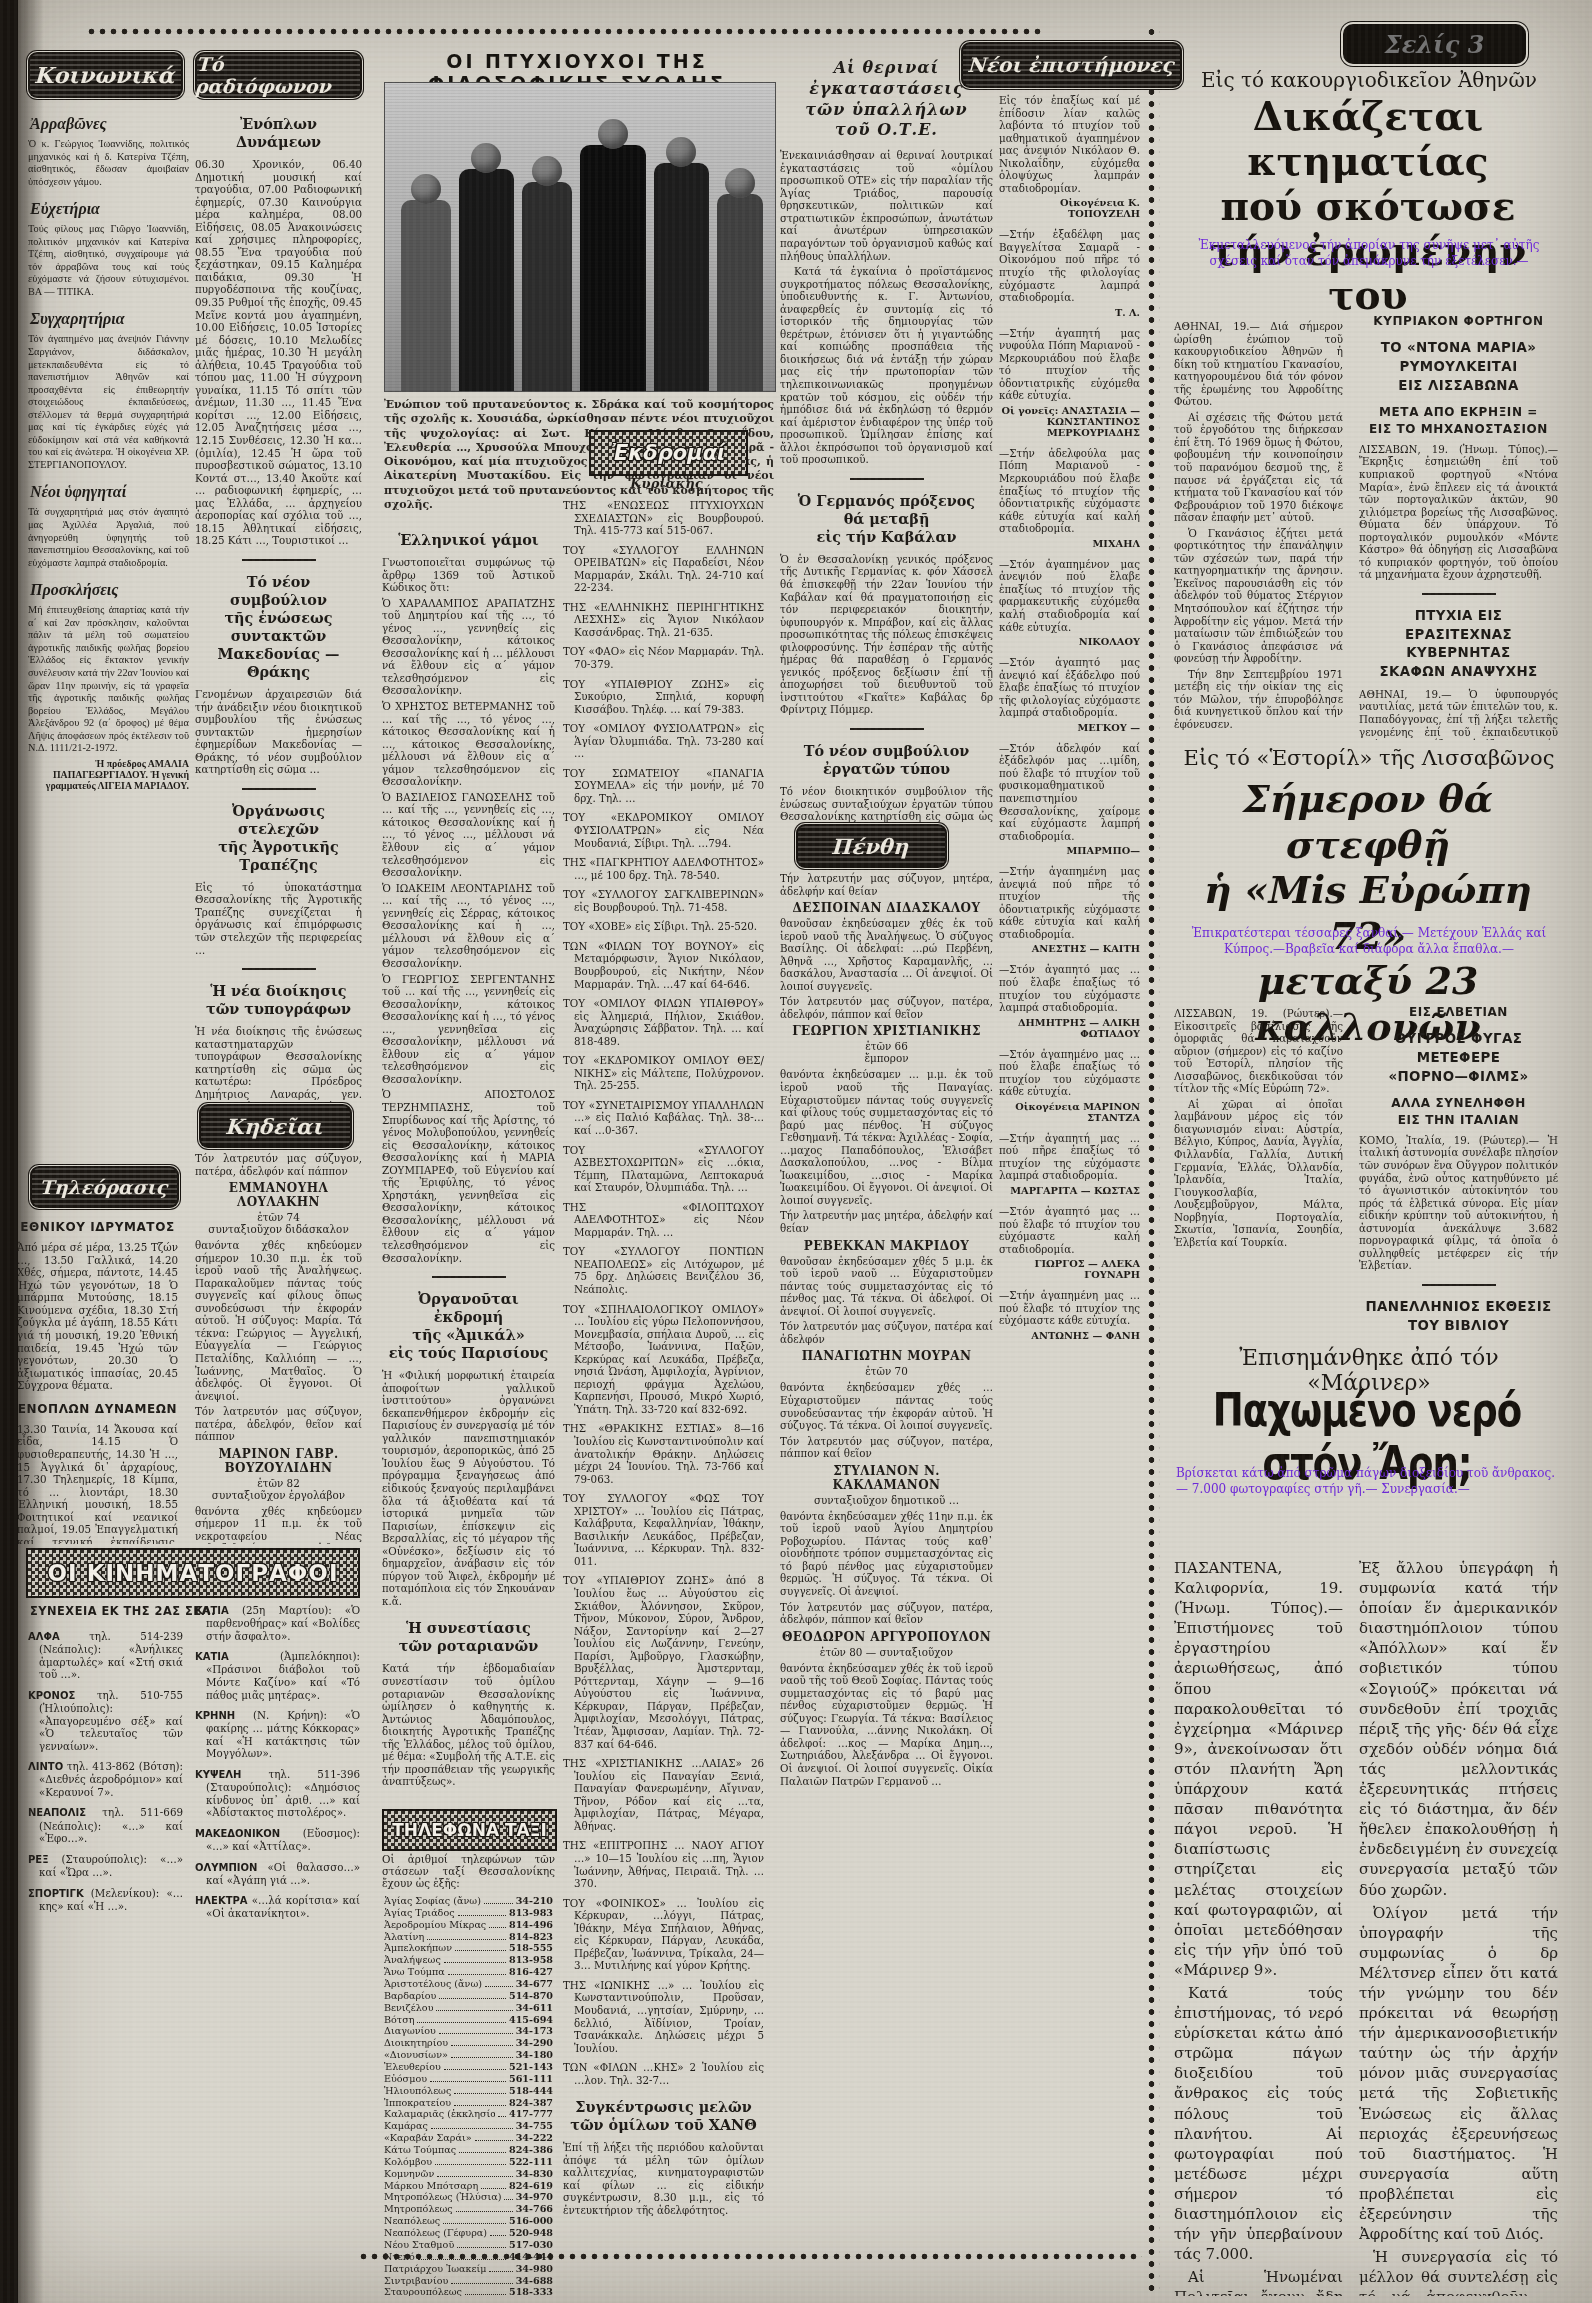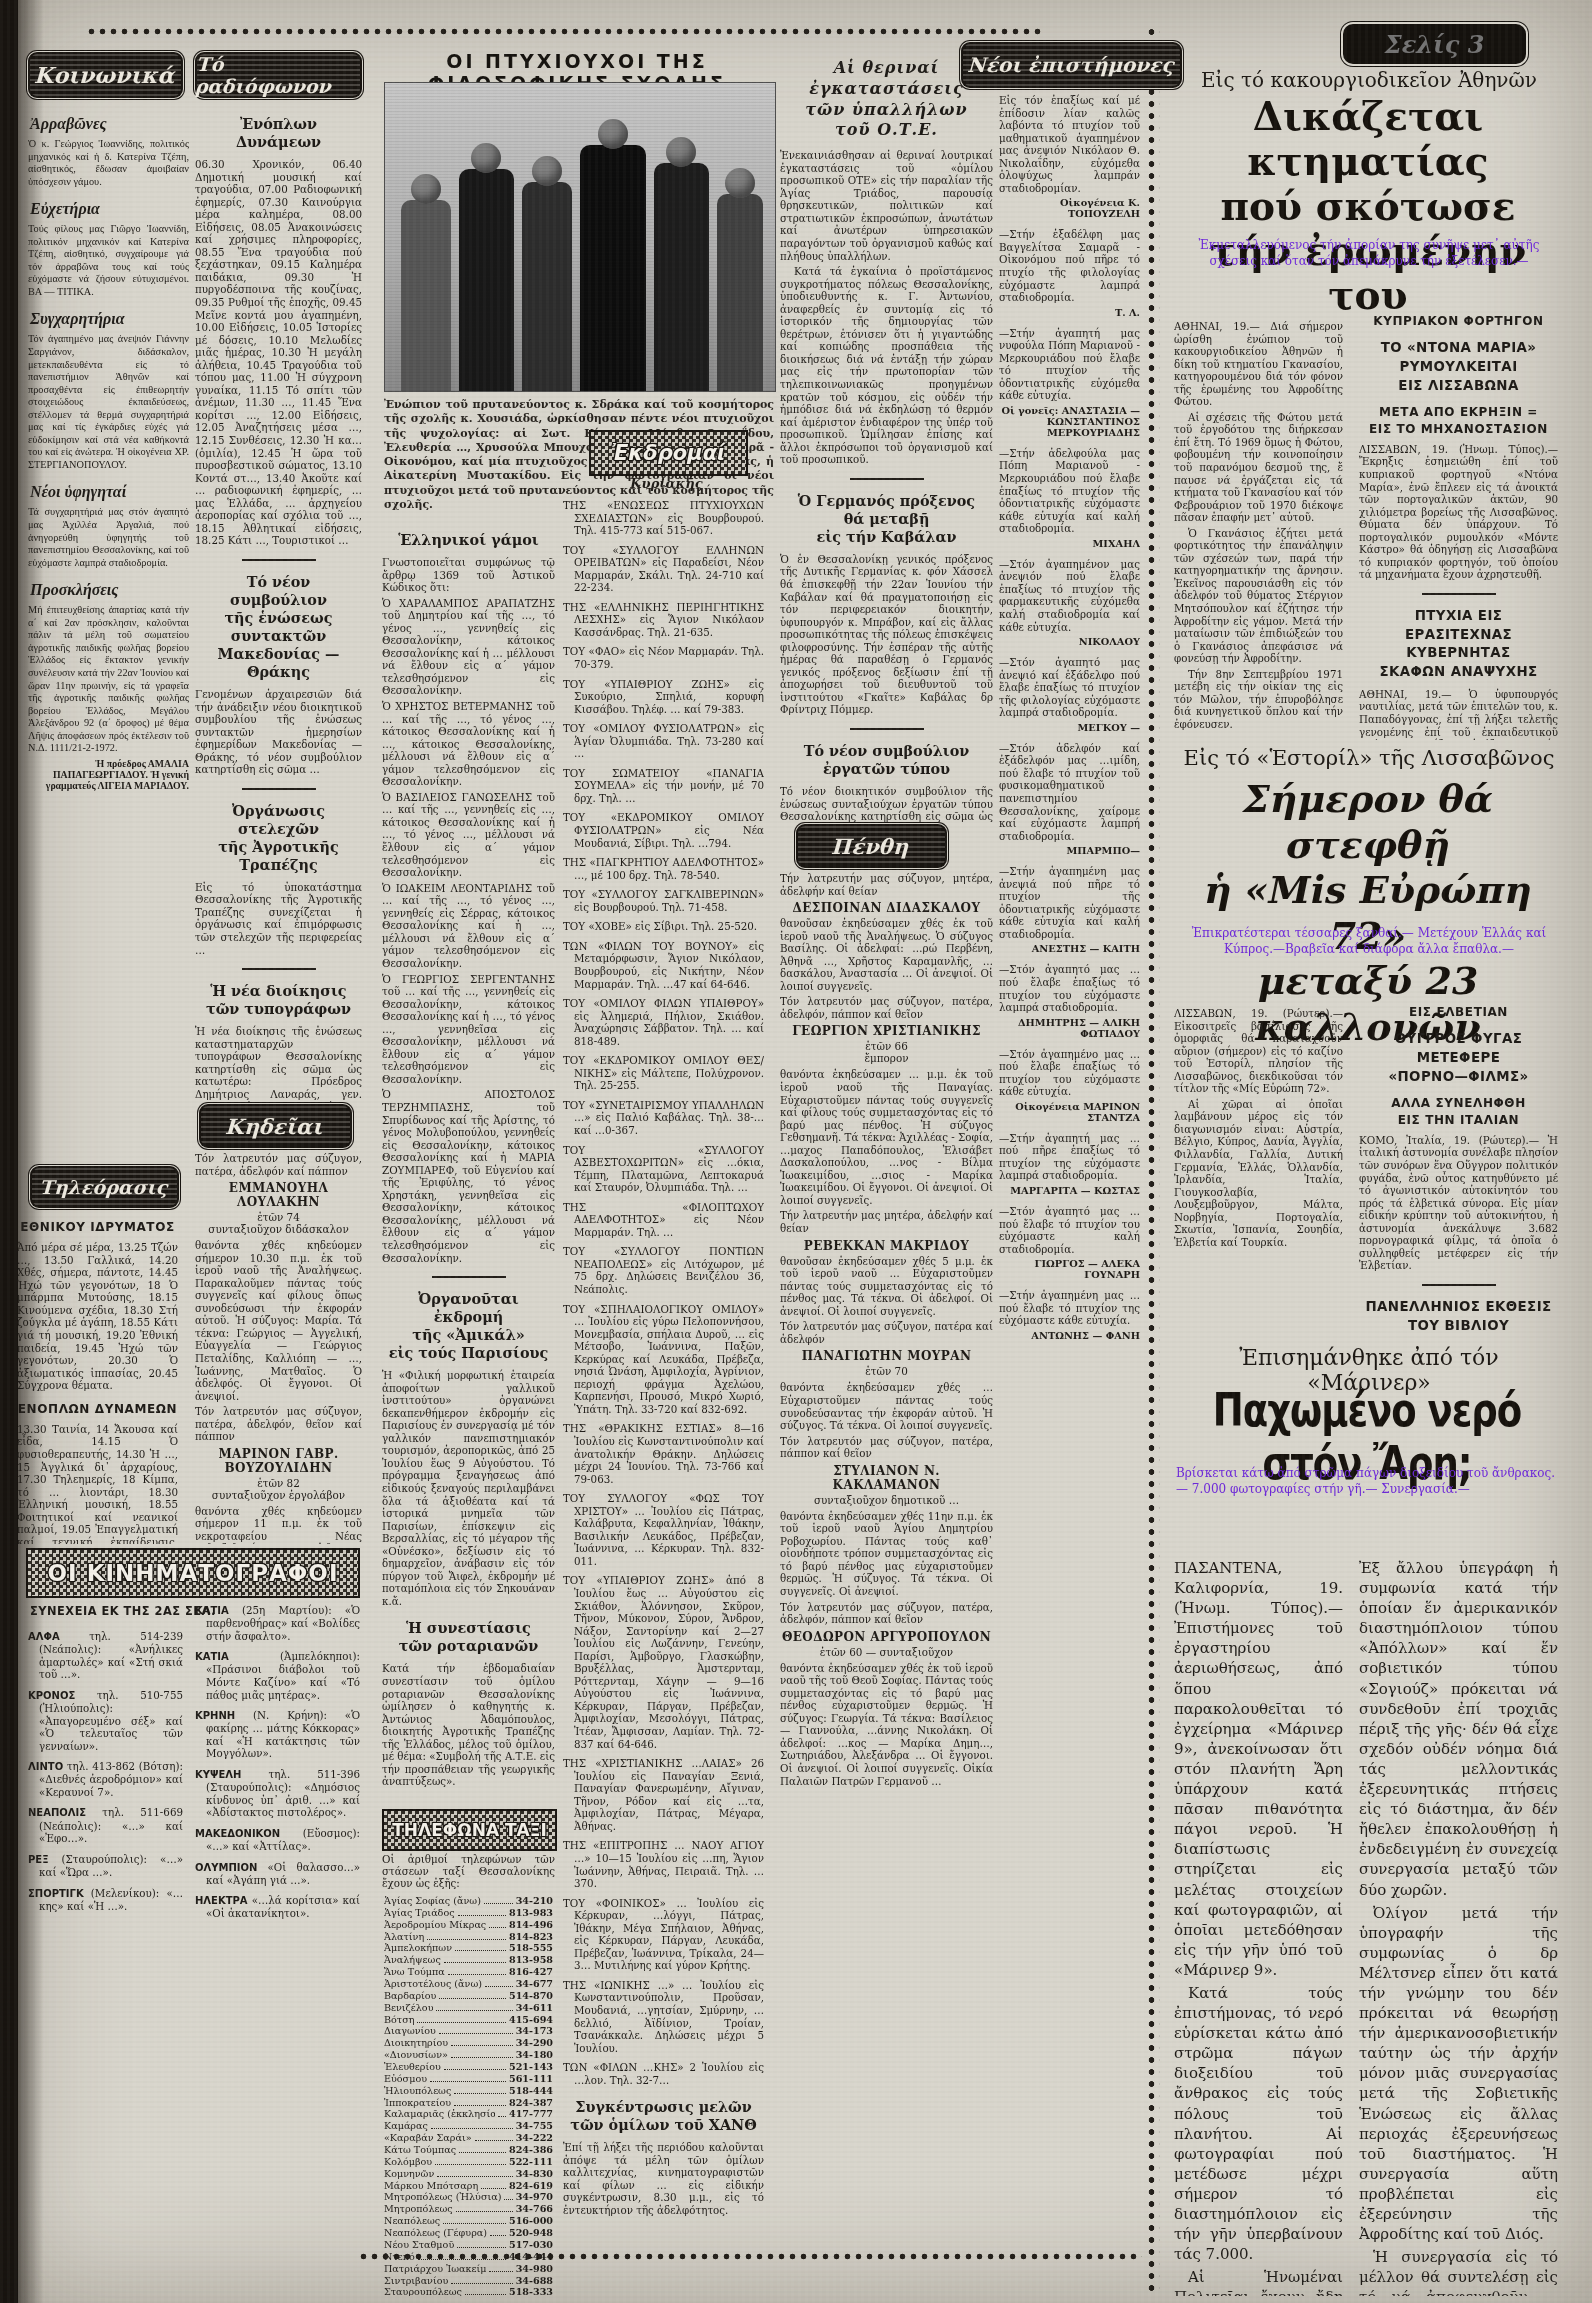--- a/index.html
+++ b/index.html
@@ -455,21 +455,21 @@
       <div class="blk p lead">Τόν λατρευτόν μας σύζυγον, πατέρα καί ἀδελφόν</div>
       <div class="blk nm">ΠΑΝΑΓΙΩΤΗΝ ΜΟΥΡΑΝ</div>
       <div class="blk sub">ἐτῶν 70</div>
       <div class="blk p lead">θανόντα ἐκηδεύσαμεν χθές … Εὐχαριστοῦμεν πάντας τούς συνοδεύσαντας τήν ἐκφοράν αὐτοῦ. Ἡ σύζυγος. Τά τέκνα. Οἱ λοιποί συγγενεῖς.</div>
       <div class="blk p lead">Τόν λατρευτόν μας σύζυγον, πατέρα, πάππον καί θεῖον</div>
       <div class="blk nm">ΣΤΥΛΙΑΝΟΝ Ν. ΚΑΚΛΑΜΑΝΟΝ</div>
       <div class="blk sub">συνταξιοῦχον δημοτικοῦ …</div>
       <div class="blk p lead">θανόντα ἐκηδεύσαμεν χθές 11ην π.μ. ἐκ τοῦ ἱεροῦ ναοῦ Ἁγίου Δημητρίου Ροβοχωρίου. Πάντας τούς καθ᾽ οἱονδήποτε τρόπον συμμετασχόντας εἰς τό βαρύ πένθος μας εὐχαριστοῦμεν θερμῶς. Ἡ σύζυγος. Τά τέκνα. Οἱ συγγενεῖς. Οἱ ἀνεψιοί.</div>
       <div class="blk p lead">Τόν λατρευτόν μας σύζυγον, πατέρα, ἀδελφόν, πάππον καί θεῖον</div>
       <div class="blk nm">ΘΕΟΔΩΡΟΝ ΑΡΓΥΡΟΠΟΥΛΟΝ</div>
-      <div class="blk sub">ἐτῶν 60 — συνταξιοῦχον</div>
+      <div class="blk sub">ἐτῶν 80 — συνταξιοῦχον</div>
       <div class="blk p lead">θανόντα ἐκηδεύσαμεν χθές ἐκ τοῦ ἱεροῦ ναοῦ τῆς τοῦ Θεοῦ Σοφίας. Πάντας τούς συμμετασχόντας εἰς τό βαρύ μας πένθος εὐχαριστοῦμεν θερμῶς. Ἡ σύζυγος: Γεωργία. Τά τέκνα: Βασίλειος — Γιαννούλα, …άννης Νικολάκη. Οἱ ἀδελφοί: …κος — Μαρίκα Δημη…, Σωτηριάδου, Ἀλεξάνδρα … Οἱ ἔγγονοι. Οἱ ἀνεψιοί. Οἱ λοιποί συγγενεῖς. Οἰκία Παλαιῶν Πατρῶν Γερμανοῦ …</div>
     </div>
 
   <div class="banner" style="left:963px;top:44px;width:217px;height:42px;font-size:20px;">
       <span>Νέοι ἐπιστήμονες</span>
     </div>
   <div class="col" style="left:999px;top:94px;width:141px;height:2197px;">
 
   <div class="blk p lead">Εἰς τόν ἐπαξίως καί μέ ἐπίδοσιν λίαν καλῶς λαβόντα τό πτυχίον τοῦ μαθηματικοῦ ἀγαπημένον μας ἀνεψιόν Νικόλαον Θ. Νικολαΐδην, εὐχόμεθα ὁλοψύχως λαμπράν σταδιοδρομίαν.</div>
       <div class="blk sig">Οἰκογένεια Κ. ΤΟΠΟΥΖΕΛΗ</div>

